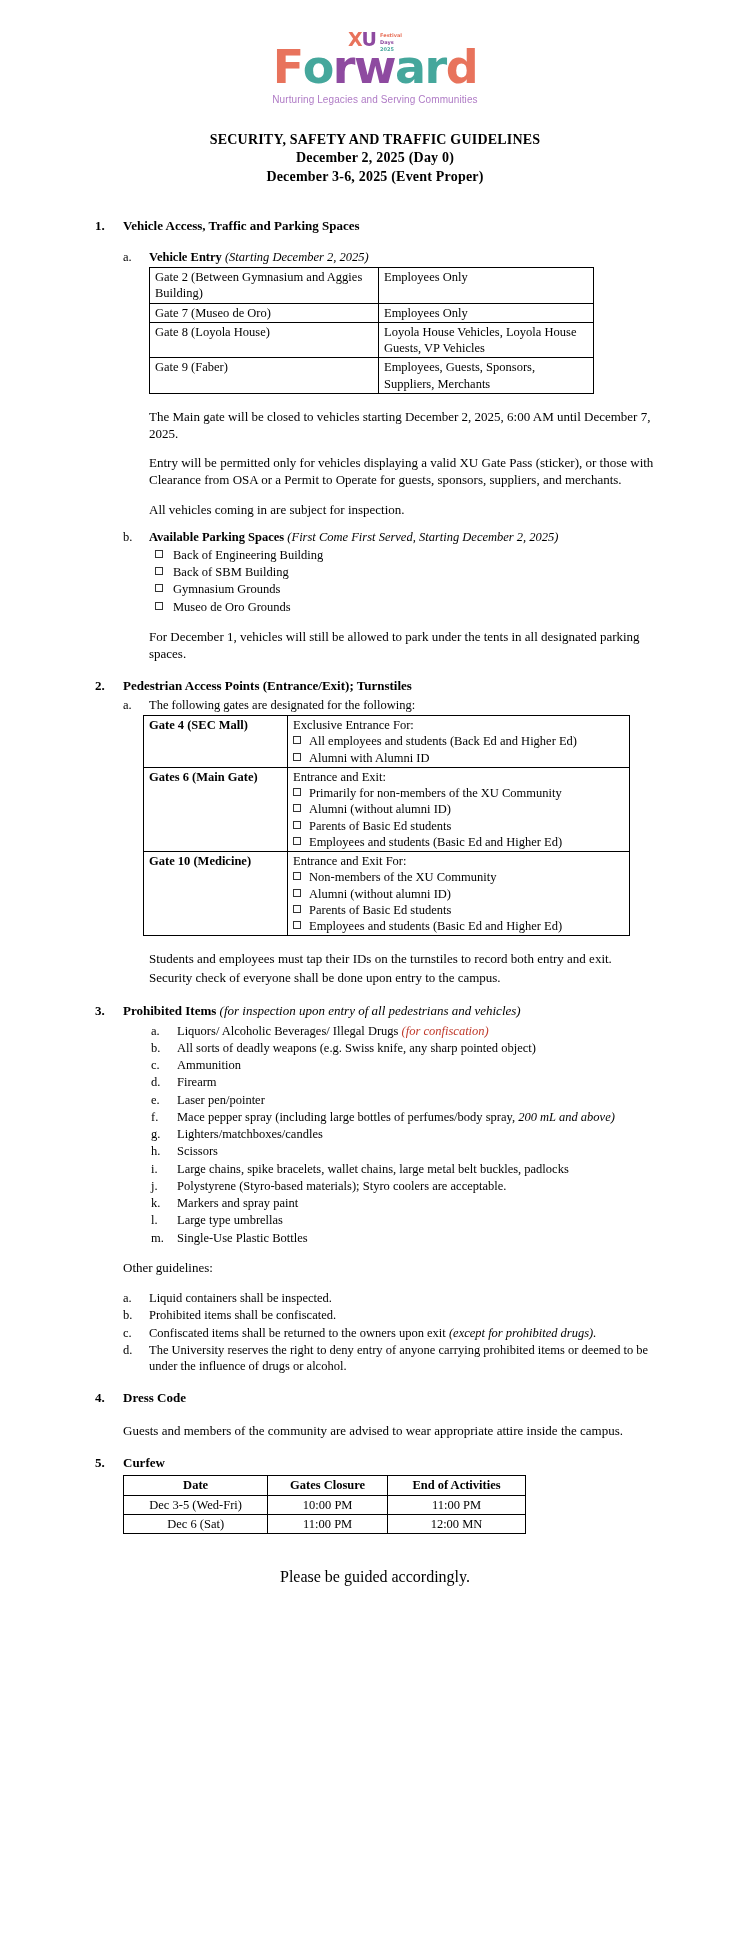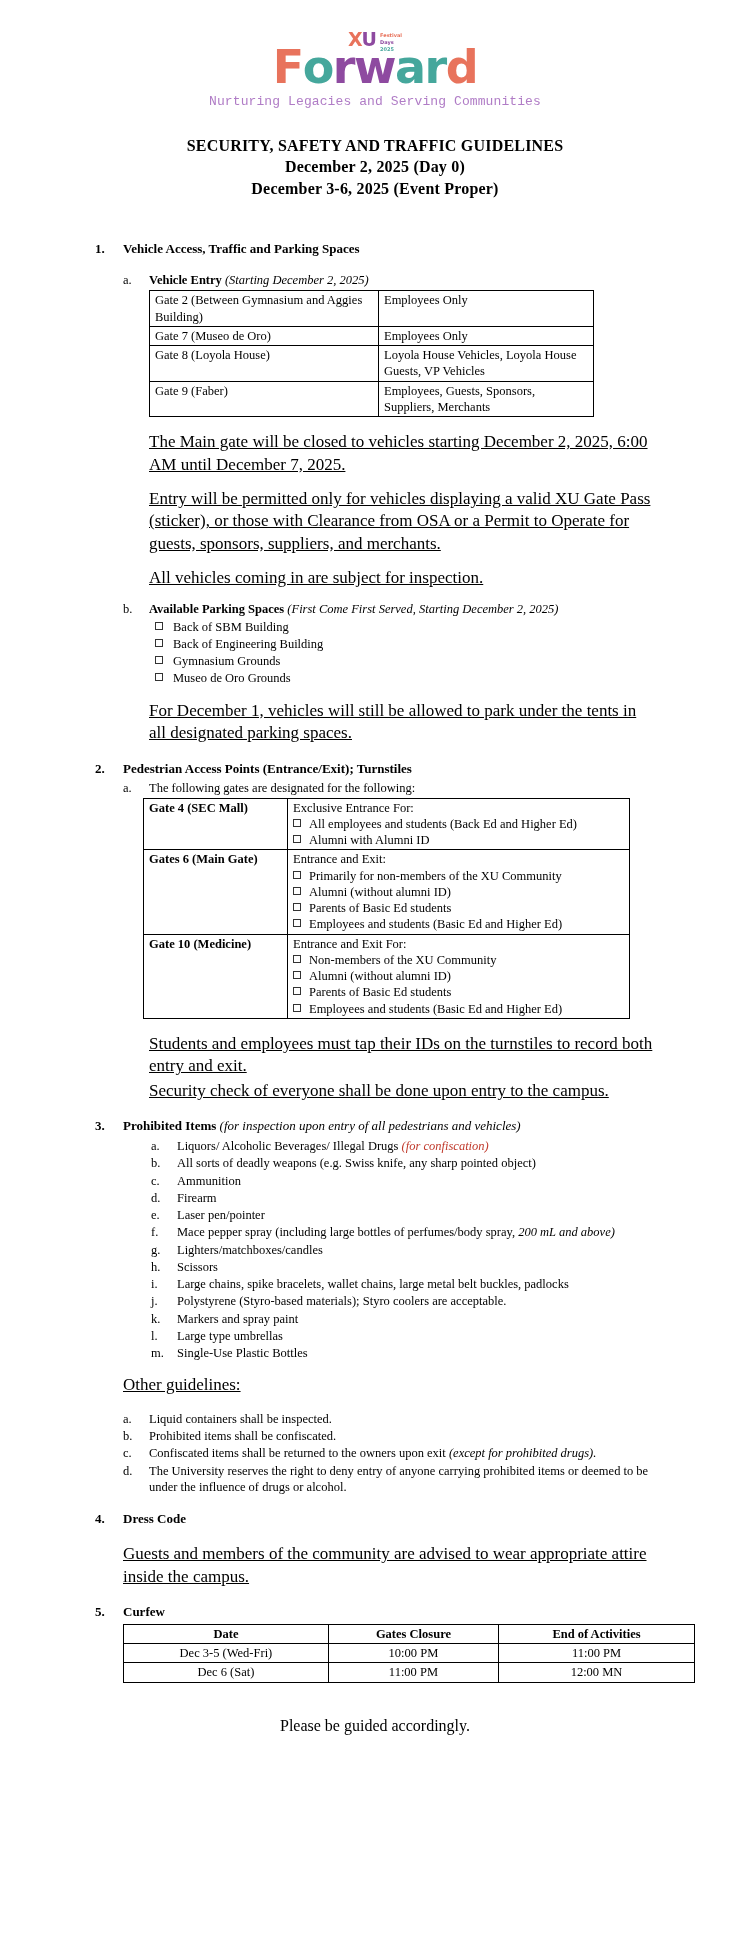--- a/index.html
+++ b/index.html
@@ -91,34 +91,34 @@
     width: 10px;
     height: 15px;
     background: #45a79c;
     border-radius: 10px 10px 0 0;
     top: 0;
     left: 5px;
   }
   .heart::before { transform: rotate(-45deg); transform-origin: 0 100%; }
   .heart::after  { transform: rotate(45deg); transform-origin: 100% 100%; left: -1px; }
   .tagline {
-    font-family: Liberation Mono, monospace;
-    font-size: 13px;
+    font-family: Liberation Sans, sans-serif;
+    font-size: 10px;
     color: #b07cc6;
     margin-top: 5px;
     letter-spacing: 0.1px;
   }
 
   
   .doc-title {
     text-align: center;
     font-weight: bold;
-    font-size: 16px;
+    font-size: 14px;
     line-height: 1.35;
-    margin: 0 0 42px 0;
+    margin: 0 0 31px 0;
   }
   .doc-title div { letter-spacing: 0.2px; }
 
   
   .lvl1 {
     display: flex;
     align-items: baseline;
     font-weight: bold;
     font-size: 13px;
     margin: 0 0 4px 0;
@@ -132,25 +132,24 @@
     font-size: 12.5px;
     margin: 0 0 2px 0;
     padding-left: 28px;
   }
   .lvl2 .num { width: 26px; flex: none; }
   .lvl2 .txt { flex: 1; }
   .lvl2.bold .txt { font-weight: bold; }
   .lvl2 .txt i { font-weight: normal; font-style: italic; }
 
   .para {
-    font-size: 17px;
+    font-size: 13px;
     line-height: 1.32;
     margin: 0 0 12px 0;
     padding-left: 54px;
-    text-decoration: underline;
   }
   .para.pad28 { padding-left: 28px; }
 
   
   table {
     border-collapse: collapse;
     font-size: 12.5px;
     margin: 0 0 14px 0;
   }
   table td, table th {
@@ -166,21 +165,21 @@
   }
   .gate-table td:first-child { width: 218px; }
 
   .ped-table {
     width: 487px;
     margin-left: 48px;
   }
   .ped-table td:first-child { width: 133px; font-weight: bold; }
 
   .curfew-table {
-    width: 572px;
+    width: 403px;
     margin-left: 28px;
     text-align: center;
   }
   .curfew-table th { font-weight: bold; text-align: center; }
   .curfew-table td { text-align: center; }
 
   
   .sqlist { margin: 0; padding: 0; list-style: none; }
   .sqitem {
     display: flex;
@@ -304,25 +303,25 @@
   <div class="para">All vehicles coming in are subject for inspection.</div>
 
   <div class="lvl2 bold">
     <span class="num">b.</span>
     <span class="txt"><span>Available Parking Spaces </span><i>(First Come First Served, Starting December 2, 2025)</i></span>
   </div>
 
   <ul class="sqlist parking-list">
     <li class="sqitem">
       <span class="bullet"></span>
-      <span class="txt">Back of SBM Building</span>
+      <span class="txt">Back of Engineering Building</span>
     </li>
     <li class="sqitem">
       <span class="bullet"></span>
-      <span class="txt">Back of Engineering Building</span>
+      <span class="txt">Back of SBM Building</span>
     </li>
     <li class="sqitem">
       <span class="bullet"></span>
       <span class="txt">Gymnasium Grounds</span>
     </li>
     <li class="sqitem">
       <span class="bullet"></span>
       <span class="txt">Museo de Oro Grounds</span>
     </li>
   </ul>

